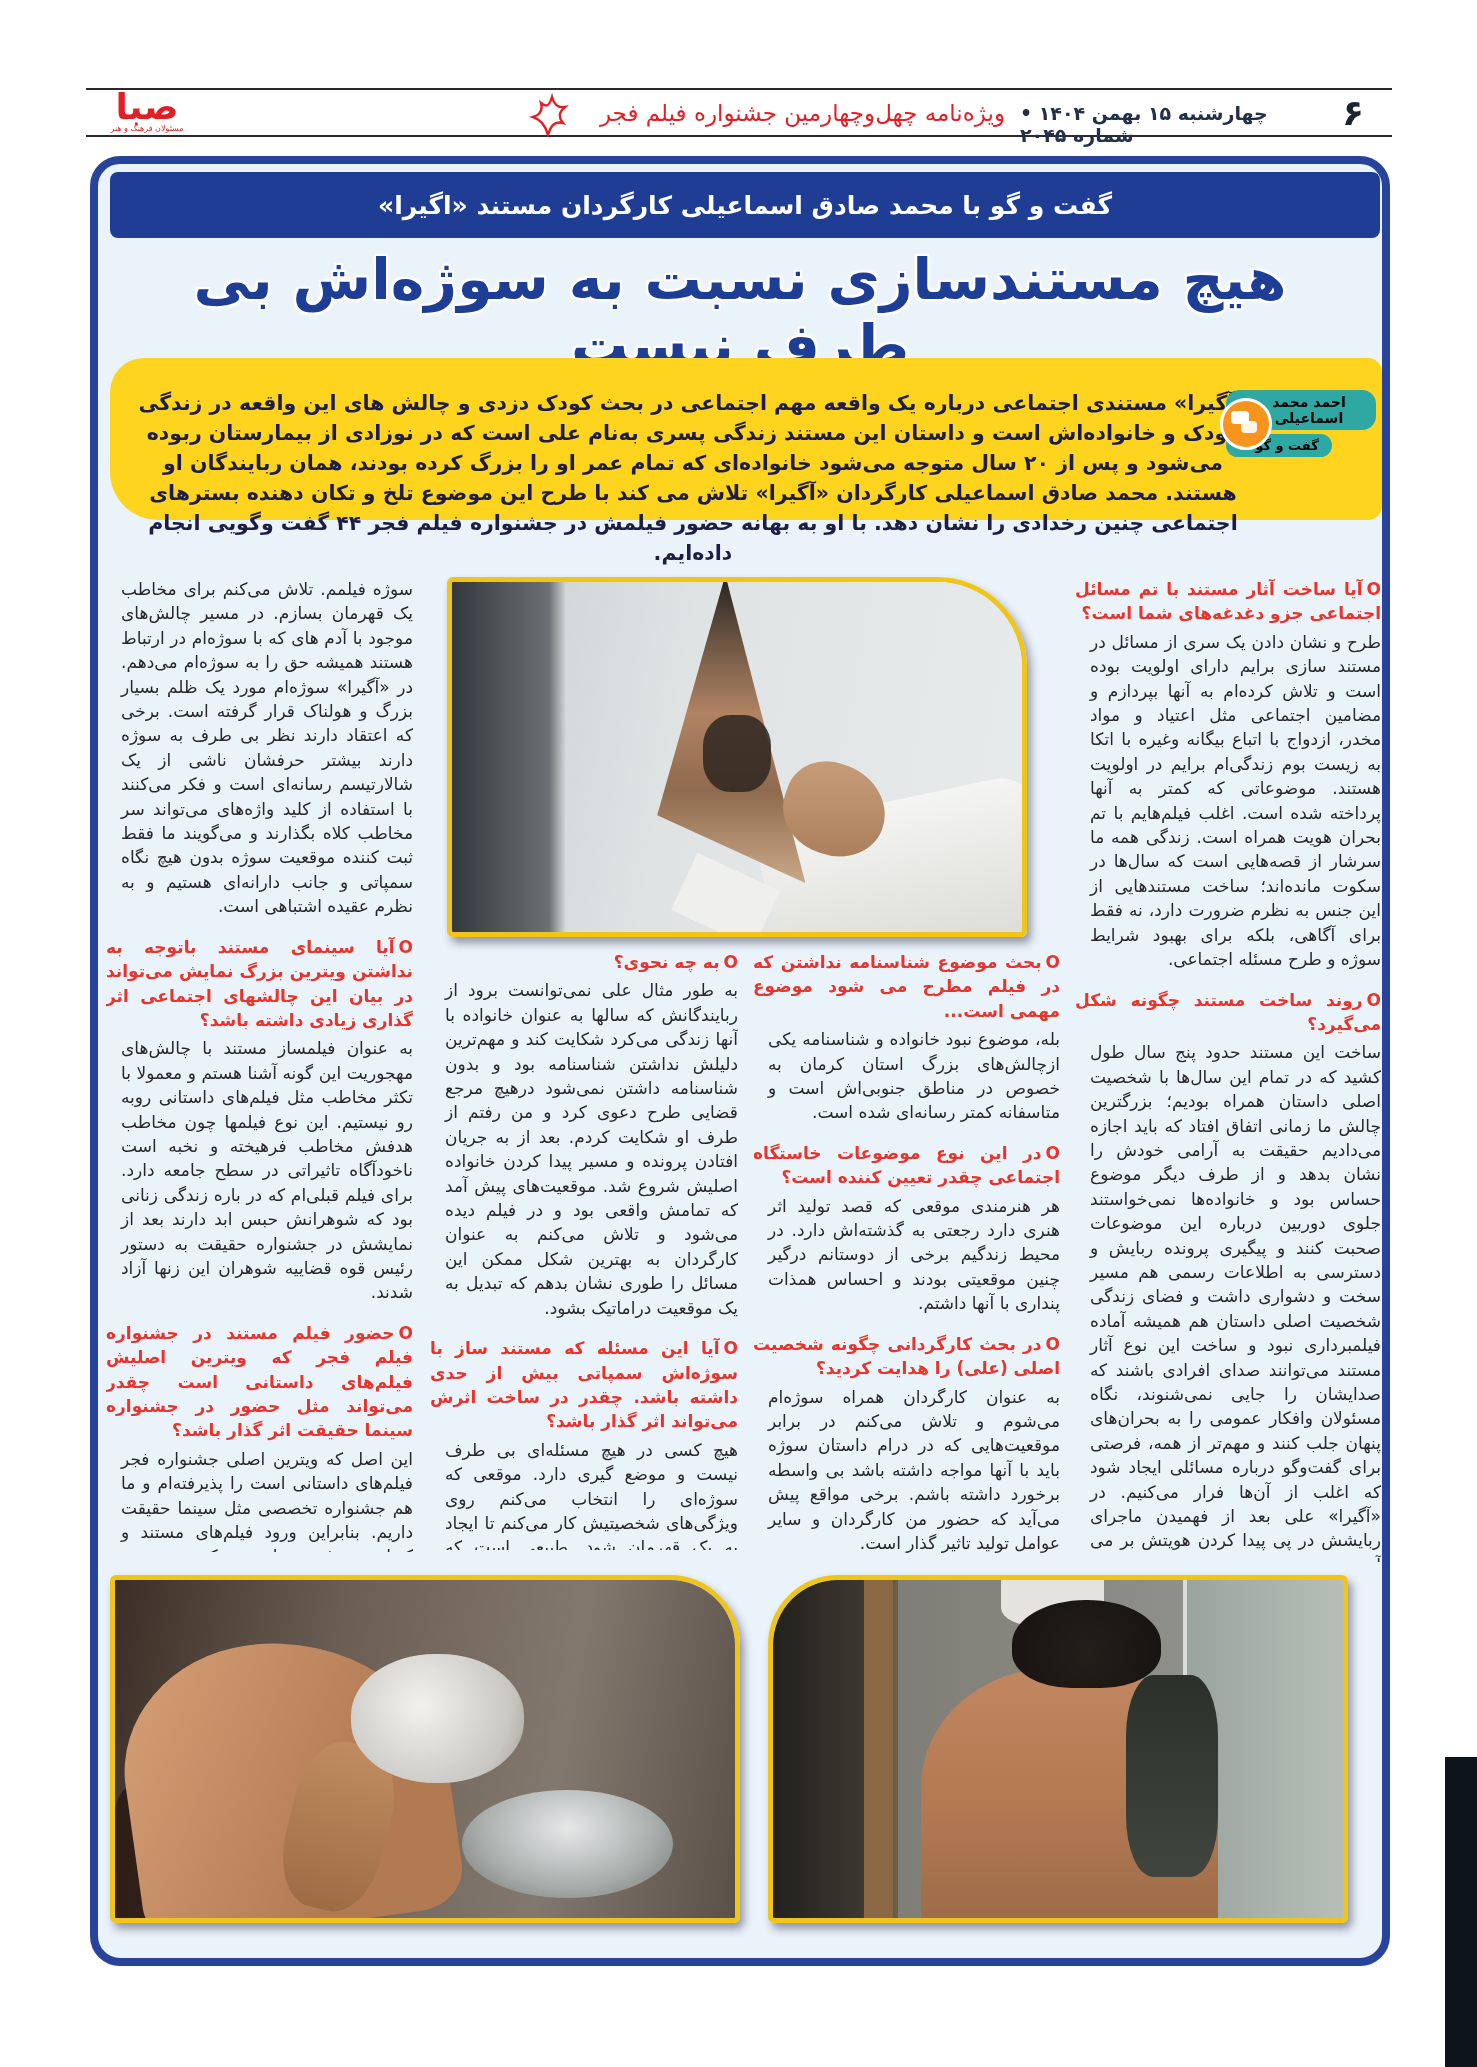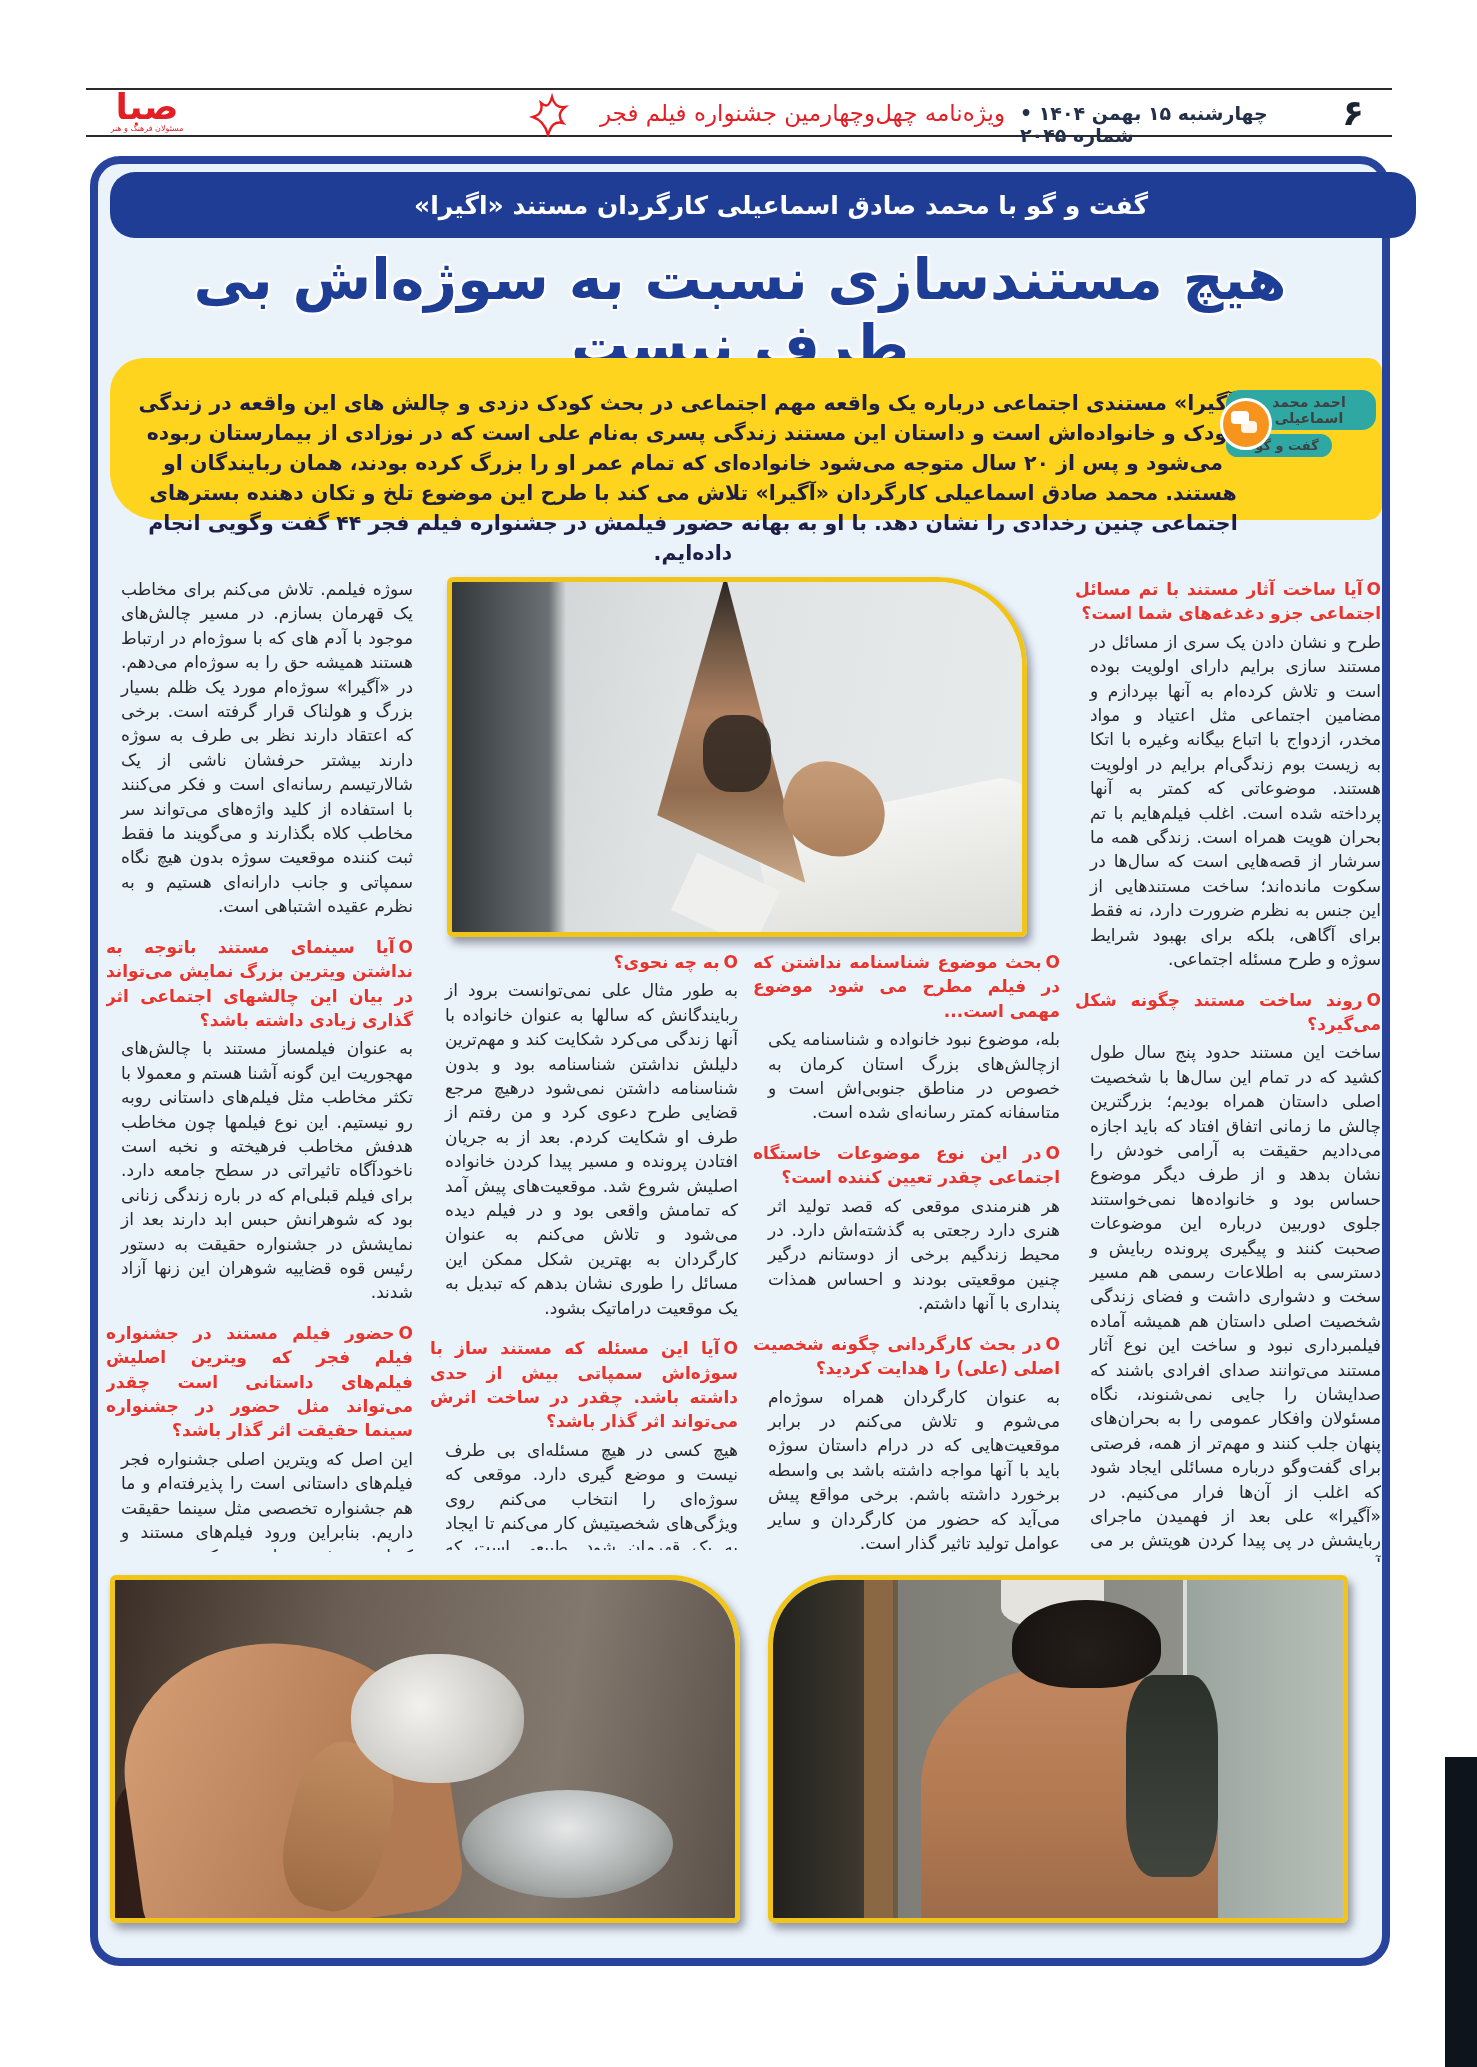--- a/index.html
+++ b/index.html
@@ -15,32 +15,32 @@
   .issue-title{position:absolute;left:585px;top:100px;width:420px;direction:rtl;text-align:right;
                font-size:23px;font-weight:normal;color:#e31f26;}
   .fajr-logo{position:absolute;left:525px;top:93px;width:46px;height:44px;}
   .saba-logo{position:absolute;left:92px;top:88px;width:110px;text-align:center;}
   .saba-word{font-size:36px;font-weight:bold;color:#e31f26;line-height:38px;}
   .saba-tag{font-size:8px;color:#e31f26;margin-top:-2px;}
   
   .card{position:absolute;left:90px;top:156px;width:1300px;height:1810px;
         background:#eaf2fa;border:8px solid #27439c;border-radius:30px;box-sizing:border-box;}
   .kicker-bar{position:absolute;left:110px;top:172px;width:1270px;height:66px;background:#1f3d94;
-              border-radius:25px;display:flex;align-items:center;justify-content:center;padding-left:36px;}
+              border-radius:8px;display:flex;align-items:center;justify-content:center;}
   .kicker-bar span{color:#ffffff;font-size:25px;font-weight:bold;direction:rtl;}
   .headline{position:absolute;left:140px;top:246px;width:1200px;height:92px;direction:rtl;
             text-align:center;font-size:57px;font-weight:bold;color:#1e3e96;letter-spacing:-1px;
             text-shadow:0 0 2px #fff,2px 2px 0 #fff,-2px -2px 0 #fff,2px -2px 0 #fff,-2px 2px 0 #fff,0 0 8px #fff;}
   
   .lead-box{position:absolute;left:110px;top:358px;width:1272px;height:162px;background:#ffd41e;
             border-radius:34px 14px 14px 48px;box-sizing:border-box;}
   .lead-text{position:absolute;left:28px;top:30px;width:1110px;direction:rtl;text-align:center;
              font-size:20.5px;line-height:30px;font-weight:bold;color:#1d1d46;}
   .badge{position:absolute;right:6px;top:32px;width:150px;height:70px;}
-  .badge-pill{background:#2fa8a4;color:#404040;direction:rtl;text-align:center;border-radius:14px;
+  .badge-pill{background:#2fa8a4;color:#000000;direction:rtl;text-align:center;border-radius:14px;
               padding:4px 10px 4px 26px;font-weight:bold;}
   .badge-name{font-size:14px;margin-bottom:4px;}
   .badge-role{font-size:13px;width:70px;margin-right:auto;}
   .badge-icon{position:absolute;left:-6px;top:8px;width:46px;height:46px;border-radius:50%;
               background:#f7941e;border:3px solid #fff;}
   .bubble{position:absolute;background:#fff;border-radius:4px;}
   .bubble.b1{left:8px;top:10px;width:18px;height:13px;}
   .bubble.b2{left:18px;top:20px;width:16px;height:12px;opacity:.9;}
   
   .col{position:absolute;direction:rtl;text-align:justify;font-size:17px;line-height:24.4px;

